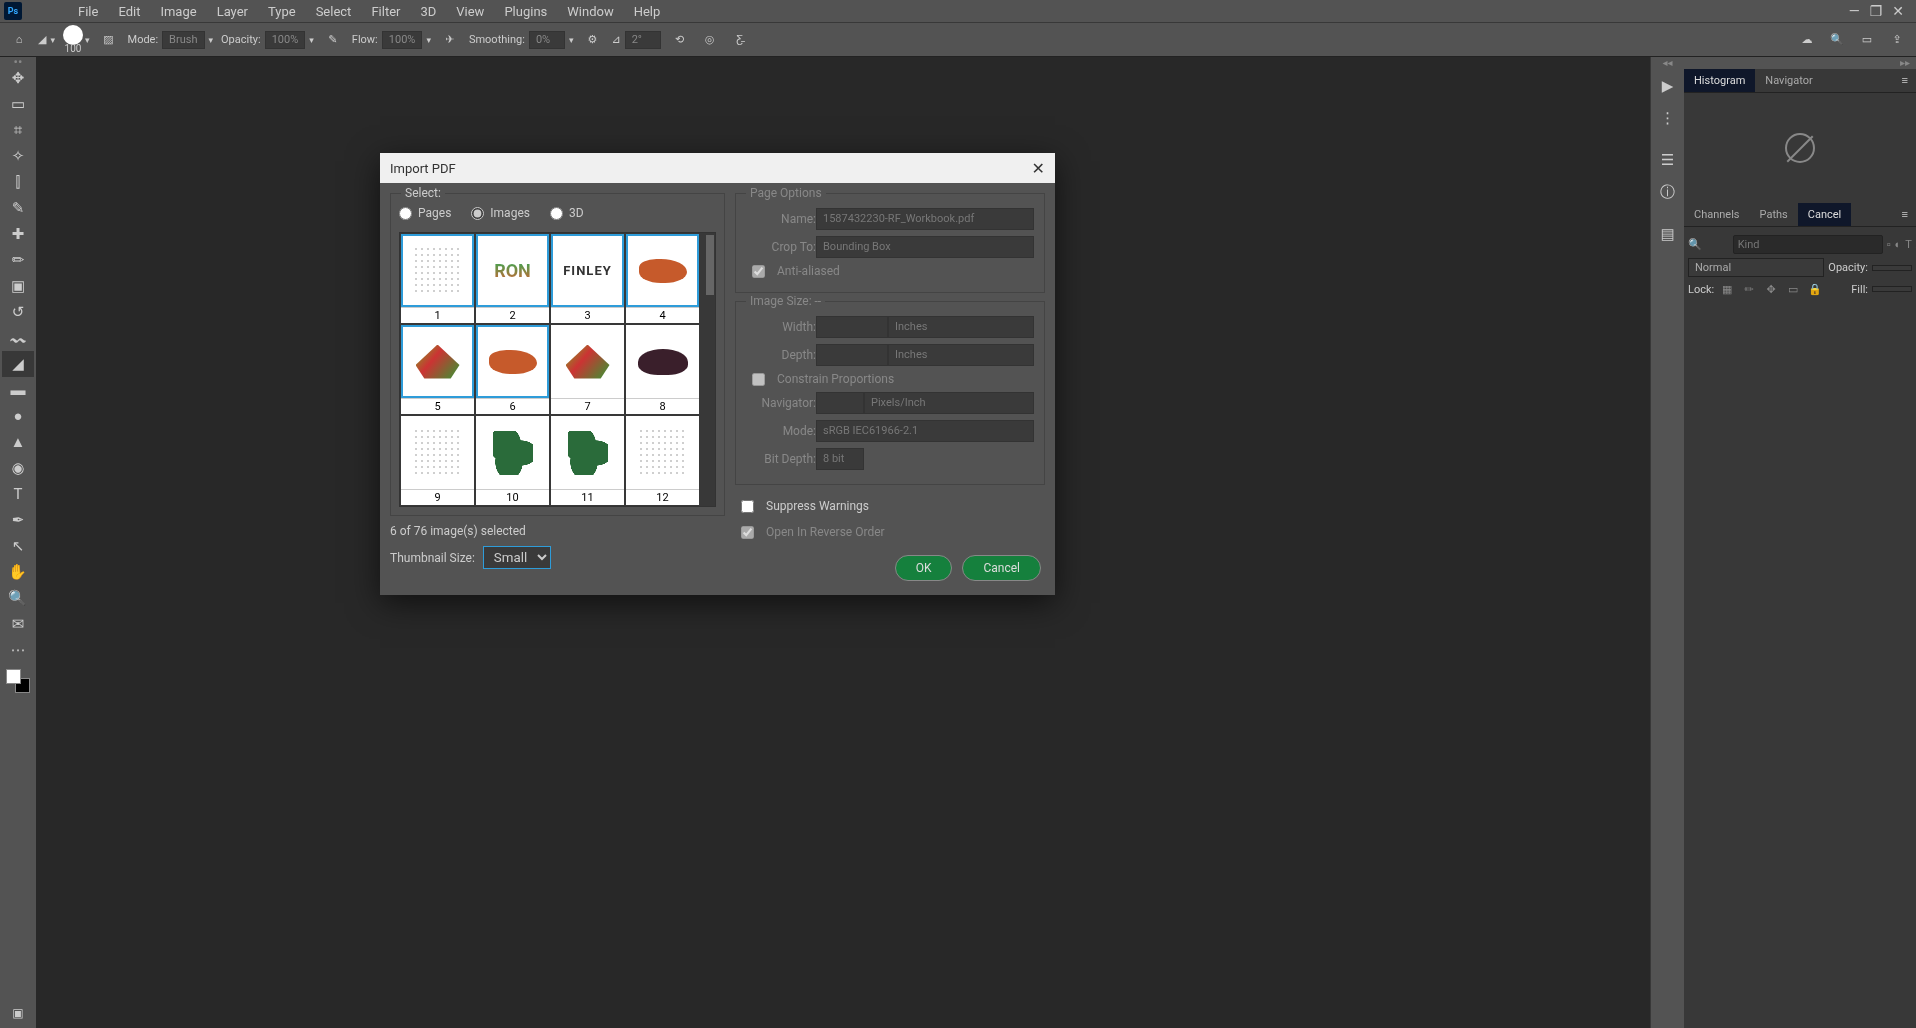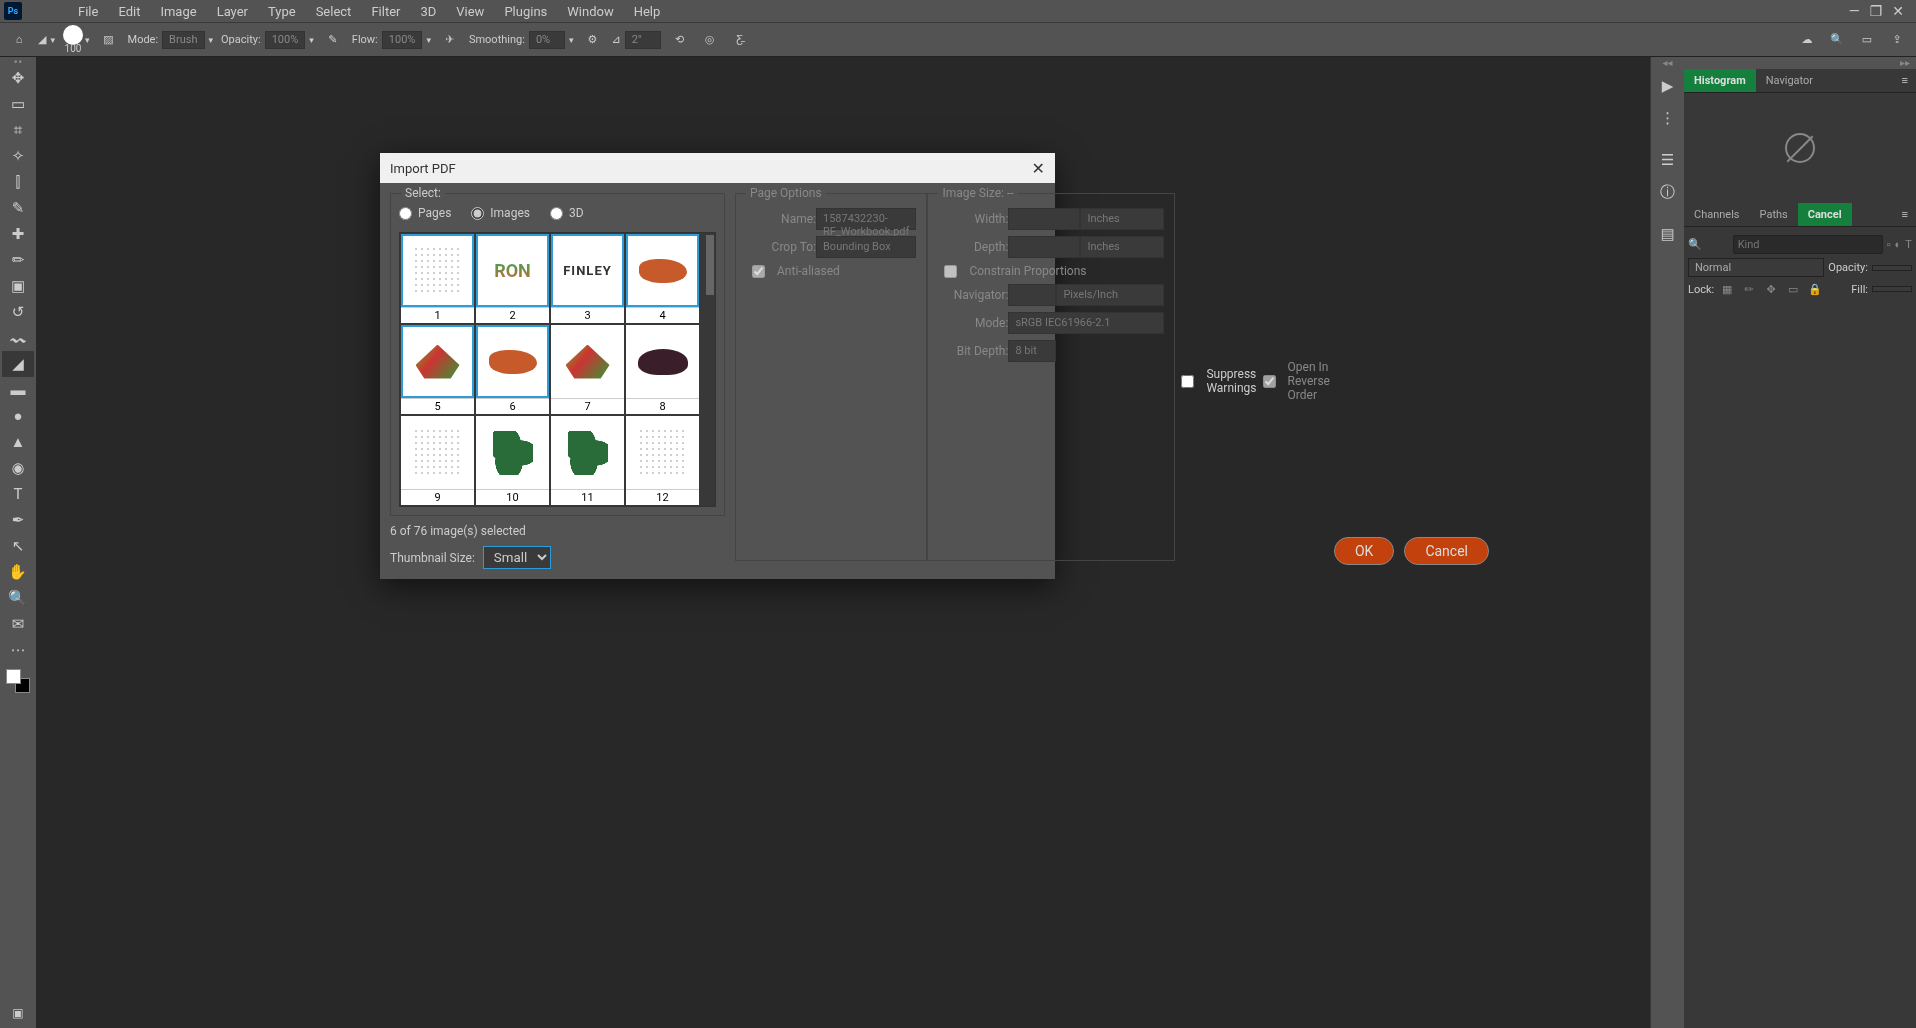--- a/index.html
+++ b/index.html
@@ -40,21 +40,21 @@
 
 .right-strip { position: absolute; right: 232px; top: 57px; width: 34px; background: #535353; height: calc(100% - 57px); border-left: 1px solid #383838; }
 .right-strip .grip { height: 12px; text-align: center; font-size: 10px; color: #888; }
 .right-strip .icon { width: 30px; height: 30px; margin: 2px auto; display: flex; align-items: center; justify-content: center; font-size: 15px; }
 
 
 .right-panels { position: absolute; right: 0; top: 57px; width: 232px; background: #383838; height: calc(100% - 57px); display: flex; flex-direction: column; }
 .right-panels .grip { height: 12px; text-align: right; font-size: 10px; color: #888; padding-right: 6px; background: #535353; }
 .panel-tabs { display: flex; background: #383838; border-bottom: 1px solid #222; }
 .panel-tabs .tab { padding: 5px 10px; font-size: 11px; cursor: pointer; color: #aaa; }
-.panel-tabs .tab.active { background: #15803d; color: #ddd; font-weight: bold; }
+.panel-tabs .tab.active { background: #0f172a; color: #ddd; }
 .panel-tabs .menu-dots { margin-left: auto; padding: 5px 8px; font-size: 11px; }
 .panel-body { background: #383838; flex: 0 0 auto; }
 .histogram-body { height: 110px; display: flex; align-items: center; justify-content: center; }
 .histogram-body .empty-circle { width: 30px; height: 30px; border: 2px solid #888; border-radius: 50%; position: relative; }
 .histogram-body .empty-circle::after { content: ''; position: absolute; width: 36px; height: 2px; background: #888; transform: rotate(-45deg); top: 13px; left: -5px; }
 .layers-body { padding: 4px; font-size: 11px; }
 .layers-row { display: flex; align-items: center; gap: 4px; margin: 4px 0; }
 .layers-row .search { flex: 1; background: #2a2a2a; border: 1px solid #222; padding: 2px 4px; color: #888; font-size: 11px; border-radius: 2px; margin-left: 27px; }
 .layers-row .mini-icon { width: 18px; height: 16px; display: flex; align-items: center; justify-content: center; color: #888; font-size: 11px; }
 .layers-row .dd { flex: 1; background: #3a3a3a; border: 1px solid #222; padding: 2px 6px; color: #aaa; font-size: 11px; }
@@ -74,31 +74,31 @@
 .thumb-cell { width: 73px; display: flex; flex-direction: column; background: #fff; cursor: pointer; }
 .thumb-cell.selected .thumb-img { outline: 2px solid #2e9cd9; outline-offset: -2px; }
 .thumb-img { width: 73px; height: 73px; background: #fff; display: flex; align-items: center; justify-content: center; overflow: hidden; }
 .thumb-num { background: #fff; color: #000; text-align: center; font-size: 11px; border-top: 1px solid #ccc; padding: 1px 0; }
 .scrollbar-v { position: absolute; right: 0; top: 0; bottom: 0; width: 10px; background: #383838; }
 .scrollbar-v .thumb { width: 8px; background: #666; margin: 1px; }
 .sel-status { font-size: 12px; margin: 8px 0; }
 .thumb-size-row { display: flex; align-items: center; gap: 8px; font-size: 12px; }
 .thumb-size-row select { background: #3a3a3a; border: 1px solid #2e9cd9; color: #ccc; padding: 2px 6px; }
 
-.dialog-right { width: 310px; display: flex; }
+.dialog-right { width: 310px; display: flex; flex-direction: column; }
 .opt-fieldset { border: 1px solid #444; padding: 8px 10px; margin-bottom: 8px; position: relative; }
 .opt-fieldset .legend { position: absolute; top: -8px; left: 10px; background: #535353; padding: 0 4px; font-size: 12px; }
 .opt-row { display: flex; align-items: center; margin: 6px 0; font-size: 12px; }
 .opt-row .lbl { width: 70px; text-align: right; }
 .opt-row .fld { flex: 1; background: #3a3a3a; border: 1px solid #333; padding: 3px 6px; color: #888; height: 22px; font-size: 11px; }
 .opt-row .fld.disabled { color: #777; }
 .opt-row .unit { width: 84px; }
 .chk-row { display: flex; align-items: center; gap: 12px; font-size: 12px; margin: 6px 0 6px 6px; }
 .dialog-buttons { margin-top: auto; display: flex; justify-content: flex-end; gap: 10px; padding: 10px 4px 4px 4px; }
-.dialog-buttons button { background: #c2410c; border: 1px solid #888; color: #ddd; padding: 5px 20px; border-radius: 14px; cursor: pointer; font-size: 14px; }
+.dialog-buttons button { background: #15803d; border: 1px solid #888; color: #ddd; padding: 5px 20px; border-radius: 14px; cursor: pointer; font-size: 12px; }
 
 .disabled { color: #888; }
 </style>
 </head>
 <body>
 
 <div class="menubar">
   <div class="ps-icon">Ps</div>
   <div id="menu-items" style="display: flex;">
       <span class="menu-item">File</span>

